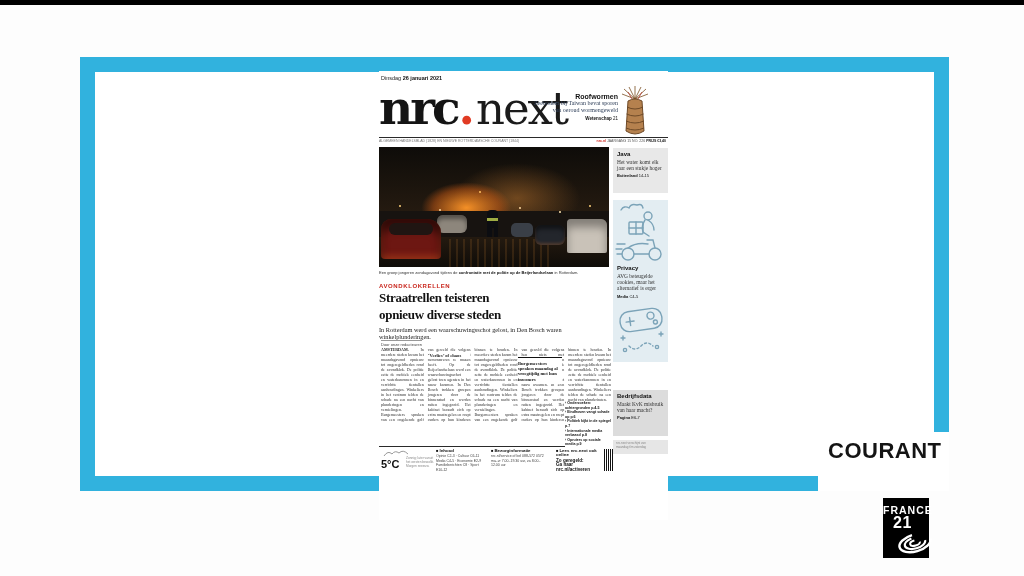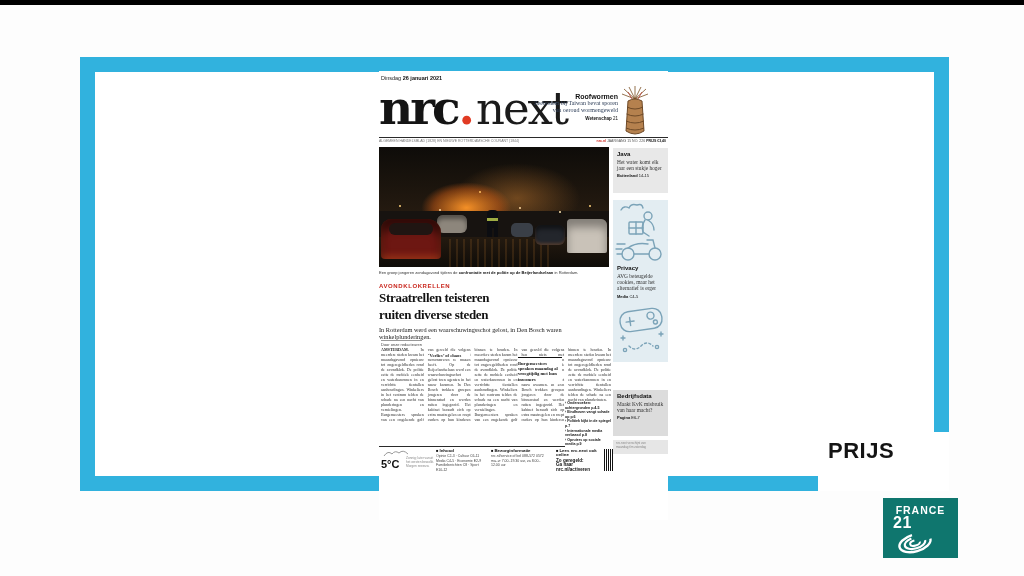--- a/index.html
+++ b/index.html
@@ -8,21 +8,21 @@
   .abs{position:absolute;}
 
   
   .topbar{left:0;top:0;width:1024px;height:5px;background:#000;}
   .frame{left:80px;top:57px;width:869px;height:434px;border:15px solid #31b2de;
          background:#ffffff;box-sizing:border-box;}
   .banner{left:818px;top:432px;width:131px;height:59px;background:#ffffff;z-index:6;
           padding:7px 0 0 10px;box-sizing:border-box;color:#141414;}
   .banner .l1{font-size:20px;font-weight:400;letter-spacing:.5px;line-height:22px;}
   .banner .l2{font-size:22px;font-weight:800;letter-spacing:.5px;line-height:24px;}
-  .f24{left:883px;top:498px;width:75px;height:60px;background:#0f766e;z-index:6;color:#fff;}
+  .f24{left:883px;top:498px;width:46px;height:60px;background:#000000;z-index:6;color:#fff;}
   .f24 .fr{position:absolute;left:0;top:6px;width:100%;text-align:center;
            font-size:10.5px;font-weight:800;letter-spacing:1px;}
   .f24 .n24{position:absolute;left:10px;top:16px;font-size:16px;font-weight:800;letter-spacing:.5px;}
   .f24 svg{position:absolute;left:12px;top:32px;}
 
   
   .paper{left:363px;top:71px;width:289px;height:449px;background:#fff;z-index:2;color:#1a1a1a;margin-left:16px;}
   .paper *{box-sizing:border-box;}
   .dateline{left:2px;top:4px;font-size:5.5px;color:#222;}
   .dateline b{color:#111;}
@@ -183,21 +183,21 @@
       <div class="ph-lights"></div>
     </div>
 
     <div class="abs caption">
       <span>Een groep jongeren zondagavond tijdens de </span><b>confrontatie met de politie op de Beijerlandselaan</b><span> in Rotterdam.</span>
     </div>
 
     <div class="abs kicker">AVONDKLOKRELLEN</div>
     <div class="abs headline">
       <div>Straatrellen teisteren</div>
-      <div>ruiten diverse steden</div>
+      <div>opnieuw diverse steden</div>
     </div>
     <div class="abs standfirst">In Rotterdam werd een waarschuwingsschot gelost, in Den Bosch waren winkelplunderingen.</div>
     <div class="abs byline">Door onze redacteuren</div>
 
     <div class="abs bodycols">
       <span class="dl">AMSTERDAM.</span>
       <span>In meerdere steden kwam het maandagavond opnieuw tot ongeregeldheden rond de avondklok. De politie zette de mobiele eenheid en waterkanonnen in en verrichtte tientallen aanhoudingen. Winkeliers in het centrum telden de schade na een nacht van plunderingen en vernielingen. Burgemeesters spraken van een ongekende golf van geweld die volgens hen niets met demonstreren te maken heeft. Op de Beijerlandselaan werd een waarschuwingsschot gelost toen agenten in het nauw kwamen. In Den Bosch trokken groepen jongeren door de binnenstad en werden ruiten ingegooid. Het kabinet beraadt zich op extra maatregelen en roept ouders op hun kinderen binnen te houden. In meerdere steden kwam het maandagavond opnieuw tot ongeregeldheden rond de avondklok. De politie zette de mobiele eenheid en waterkanonnen in en verrichtte tientallen aanhoudingen. Winkeliers in het centrum telden de schade na een nacht van plunderingen en vernielingen. Burgemeesters spraken van een ongekende golf van geweld die volgens hen niets met demonstreren te maken heeft. Op de Beijerlandselaan werd een waarschuwingsschot gelost toen agenten in het nauw kwamen. In Den Bosch trokken groepen jongeren door de binnenstad en werden ruiten ingegooid. Het kabinet beraadt zich op extra maatregelen en roept ouders op hun kinderen binnen te houden. In meerdere steden kwam het maandagavond opnieuw tot ongeregeldheden rond de avondklok. De politie zette de mobiele eenheid en waterkanonnen in en verrichtte tientallen aanhoudingen. Winkeliers telden de schade na een nacht van plunderingen.</span>
     </div>
     <div class="abs subhead">‘Verlies’ of chaos</div>
     <div class="abs pullq">Burgemeesters spraken maandag al vroegtijdig met hun inwoners</div>
@@ -288,21 +288,21 @@
     </div>
     <div class="abs bsec s3">
       <div class="bt"><span class="sq">■</span><span>Lees nrc.next ook online</span></div>
       <div class="big">Zo geregeld:</div>
       <div class="big">Ga naar nrc.nl/activeren</div>
     </div>
     <div class="abs barcode"></div>
   </div>
 
   <div class="abs banner">
-    <div class="l2">PRIJS</div>
+    <div class="l2">COURANT</div>
   </div>
 
   <div class="abs f24">
     <div class="fr">FRANCE</div>
     <div class="n24">21</div>
     <svg width="40" height="26" viewBox="0 0 40 26">
       <g fill="none" stroke="#fff" transform="rotate(-16 20 13)">
         <ellipse cx="20" cy="13" rx="16" ry="8.5" stroke-width="2.4" stroke-dasharray="58 22"></ellipse>
         <ellipse cx="20" cy="13" rx="10.5" ry="5.5" stroke-width="2.2" stroke-dasharray="36 16"></ellipse>
         <ellipse cx="20" cy="13" rx="5" ry="2.6" stroke-width="2" stroke-dasharray="18 8"></ellipse>

